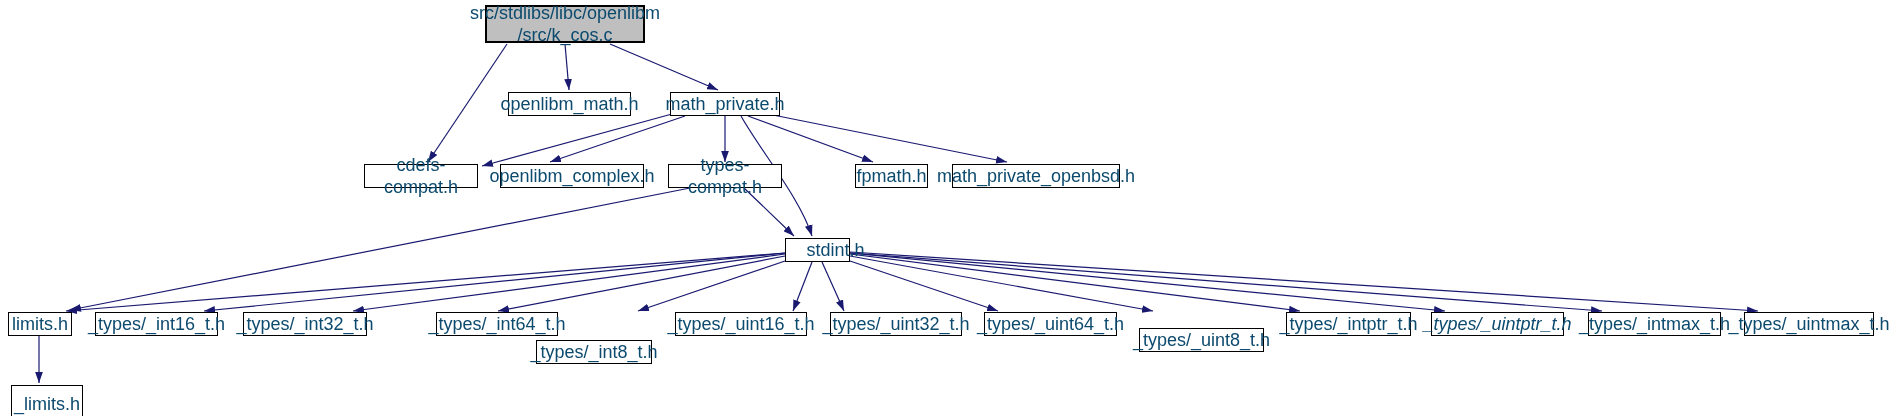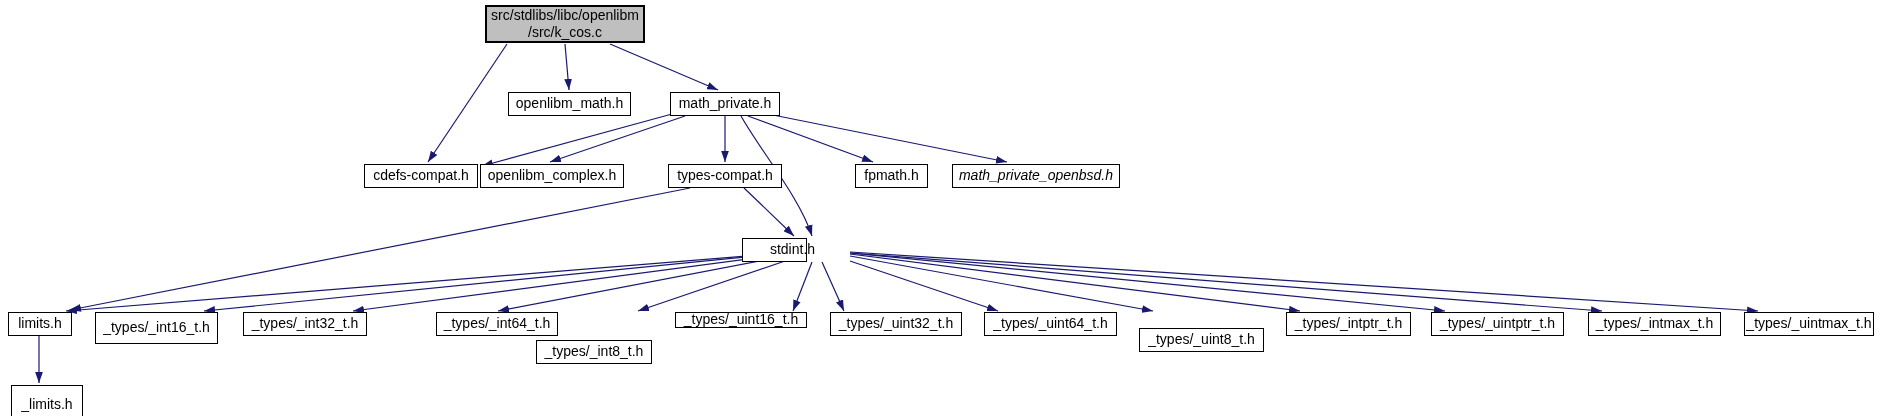--- a/index.html
+++ b/index.html
@@ -19,22 +19,22 @@
     position: absolute;
     left: 0;
     top: 0;
     pointer-events: none;
   }
   .node {
     position: absolute;
     box-sizing: border-box;
     border: 1px solid #000000;
     background: #ffffff;
-    color: #000000;
-    font-size: 14px;
+    color: #0c4a6e;
+    font-size: 18px;
     line-height: 1.25;
     display: flex;
     align-items: center;
     justify-content: center;
     text-align: center;
     white-space: pre-line;
     cursor: pointer;
   }
   .node.root {
     border-width: 2px;
@@ -78,33 +78,33 @@
         <line x1="850" y1="252" x2="1758" y2="311" stroke="#191970" stroke-width="1.2" fill="none" marker-end="url(#arrow)"></line>
         <line x1="39" y1="336" x2="39" y2="383" stroke="#191970" stroke-width="1.2" fill="none" marker-end="url(#arrow)"></line>
       </g>
   </svg>
   <div id="node-layer">
       <div class="node root" style="left: 485px; top: 5px; width: 160px; height: 38px;">src/stdlibs/libc/openlibm
 /src/k_cos.c</div>
       <div class="node" style="left: 508px; top: 92px; width: 123px; height: 24px;">openlibm_math.h</div>
       <div class="node" style="left: 670px; top: 92px; width: 110px; height: 24px;">math_private.h</div>
       <div class="node" style="left: 364px; top: 164px; width: 114px; height: 24px;">cdefs-compat.h</div>
-      <div class="node" style="left: 480px; top: 164px; width: 144px; height: 24px;">openlibm_complex.h</div>
+      <div class="node" style="left: 500px; top: 164px; width: 144px; height: 24px;">openlibm_complex.h</div>
       <div class="node" style="left: 668px; top: 164px; width: 114px; height: 24px;">types-compat.h</div>
       <div class="node" style="left: 855px; top: 164px; width: 73px; height: 24px;">fpmath.h</div>
-      <div class="node" style="left: 952px; top: 164px; width: 168px; height: 24px; font-style: italic;">math_private_openbsd.h</div>
-      <div class="node" style="left: 742px; top: 238px; width: 65px; height: 24px; padding-left: 36px;">stdint.h</div>
+      <div class="node" style="left: 952px; top: 164px; width: 168px; height: 24px;">math_private_openbsd.h</div>
+      <div class="node" style="left: 785px; top: 238px; width: 65px; height: 24px; padding-left: 36px;">stdint.h</div>
       <div class="node" style="left: 8px; top: 312px; width: 64px; height: 24px;">limits.h</div>
-      <div class="node" style="left: 95px; top: 312px; width: 123px; height: 32px;">_types/_int16_t.h</div>
+      <div class="node" style="left: 95px; top: 312px; width: 123px; height: 24px;">_types/_int16_t.h</div>
       <div class="node" style="left: 243px; top: 312px; width: 124px; height: 24px;">_types/_int32_t.h</div>
       <div class="node" style="left: 394px; top: 312px; width: 122px; height: 24px; margin-left: 42px;">_types/_int64_t.h</div>
       <div class="node" style="left: 536px; top: 312px; width: 116px; height: 24px; margin-top: 28px;">_types/_int8_t.h</div>
-      <div class="node" style="left: 675px; top: 312px; width: 132px; height: 16px;">_types/_uint16_t.h</div>
+      <div class="node" style="left: 675px; top: 312px; width: 132px; height: 24px;">_types/_uint16_t.h</div>
       <div class="node" style="left: 830px; top: 312px; width: 132px; height: 24px;">_types/_uint32_t.h</div>
       <div class="node" style="left: 984px; top: 312px; width: 133px; height: 24px;">_types/_uint64_t.h</div>
       <div class="node" style="left: 1139px; top: 328px; width: 125px; height: 24px;">_types/_uint8_t.h</div>
       <div class="node" style="left: 1286px; top: 312px; width: 125px; height: 24px;">_types/_intptr_t.h</div>
-      <div class="node" style="left: 1431px; top: 312px; width: 133px; height: 24px;">_types/_uintptr_t.h</div>
+      <div class="node" style="left: 1431px; top: 312px; width: 133px; height: 24px; font-style: italic;">_types/_uintptr_t.h</div>
       <div class="node" style="left: 1588px; top: 312px; width: 133px; height: 24px;">_types/_intmax_t.h</div>
       <div class="node" style="left: 1744px; top: 312px; width: 130px; height: 24px;">_types/_uintmax_t.h</div>
       <div class="node" style="left: 11px; top: 385px; width: 72px; height: 39px;">_limits.h</div>
     </div>
 </div>
 
 </body></html>

